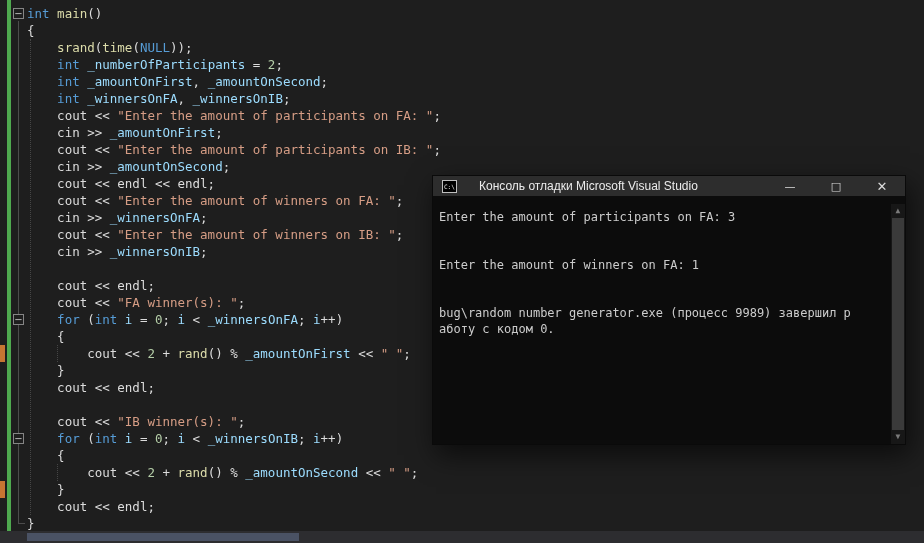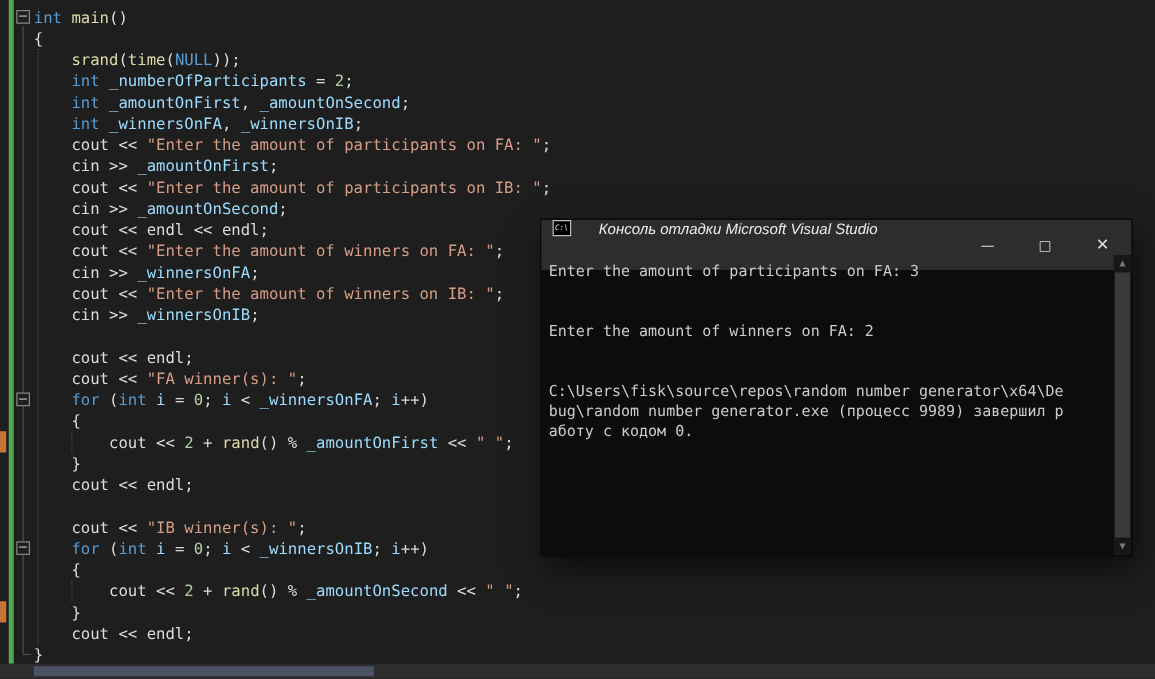--- a/index.html
+++ b/index.html
@@ -17,21 +17,21 @@
   .guide { position:absolute; width:0; border-left:1px dotted #464646; }
   #code-lines { position:absolute; left:27px; top:5px; font-size:12.5px; line-height:17px; white-space:pre; }
   .cl { height:17px; }
 
   .hscroll { position:absolute; left:0; bottom:0; width:924px; height:12px; background:#2D2D30; }
   .hthumb { position:absolute; left:27px; top:2px; width:272px; height:8px; background:#4A5264; }
 
   
   .console { position:absolute; left:432px; top:175px; width:474px; height:270px; background:var(--console-bg,#0C0C0C);
              border:1px solid #0a0a0a; box-shadow:4px 10px 26px rgba(0,0,0,0.6); }
-  .titlebar { height:40px; background:var(--titlebar-bg,#2D2D2D); display:flex; align-items:flex-start;font-style:italic; }
+  .titlebar { height:20px; background:var(--titlebar-bg,#2D2D2D); display:flex; align-items:center; }
   .app-icon { width:15px; height:13px; margin-left:9px; background:#000; border:1px solid #bfbfbf;
               color:#e8e8e8; font-size:6px; line-height:11px; padding-left:1px; flex:0 0 auto; }
   .title { margin-left:22px; color:#ececec; font-size:12px; font-family:"Liberation Sans","DejaVu Sans",sans-serif; white-space:nowrap; }
   .win-btns { margin-left:auto; display:flex; height:100%; }
   .win-btn { width:46px; height:100%; display:flex; align-items:center; justify-content:center; color:#dcdcdc;
              font-size:11px; font-family:"DejaVu Sans",sans-serif; }
   .win-btn.close { font-size:13px; }
   .console-body { position:absolute; top:28px; left:0; right:14px; bottom:0; padding:5px 0 0 6px;
                   font-size:12px; line-height:16px; color:var(--console-text,#CCCCCC); overflow:hidden; }
   .con-line { height:16px; white-space:pre; }
@@ -74,24 +74,23 @@
     <div class="win-btns">
       <div class="win-btn">—</div>
       <div class="win-btn">□</div>
       <div class="win-btn close">✕</div>
     </div>
   </div>
   <div class="console-body" id="console-lines">
       <div class="con-line">Enter the amount of participants on FA: 3</div>
       <div class="con-line"></div>
       <div class="con-line"></div>
-      <div class="con-line">Enter the amount of winners on FA: 2</div>
+      <div class="con-line">Enter the amount of winners on FA: 1</div>
       <div class="con-line"></div>
       <div class="con-line"></div>
-      <div class="con-line">C:\Users\fisk\source\repos\random number generator\x64\De</div>
       <div class="con-line">bug\random number generator.exe (процесс 9989) завершил р</div>
       <div class="con-line">аботу с кодом 0.</div>
     </div>
   <div class="vscroll">
     <div class="varrow up">▲</div>
     <div class="vthumb"></div>
     <div class="varrow down">▼</div>
   </div>
 </div>
 

